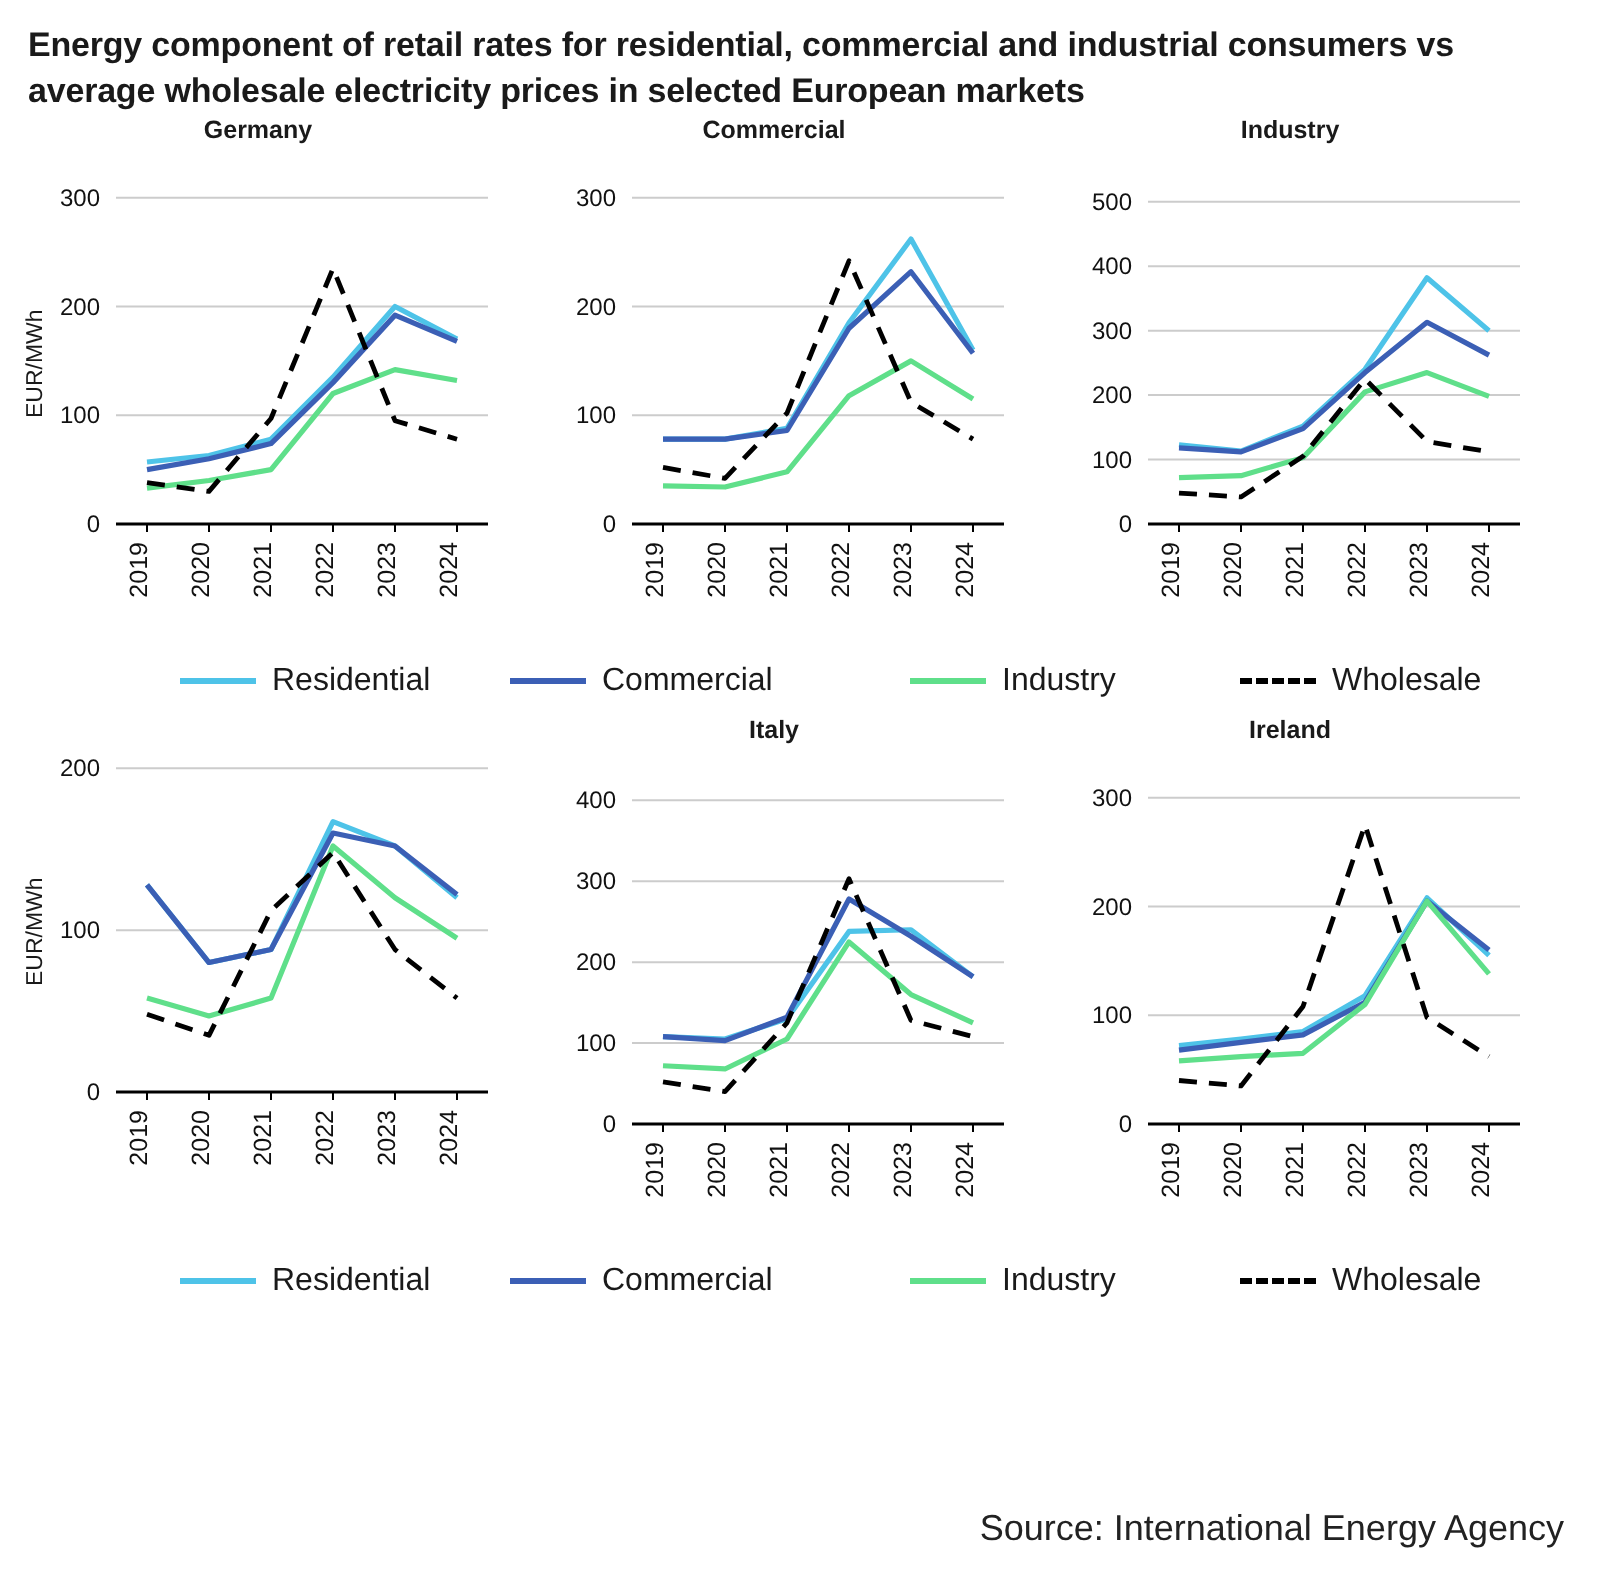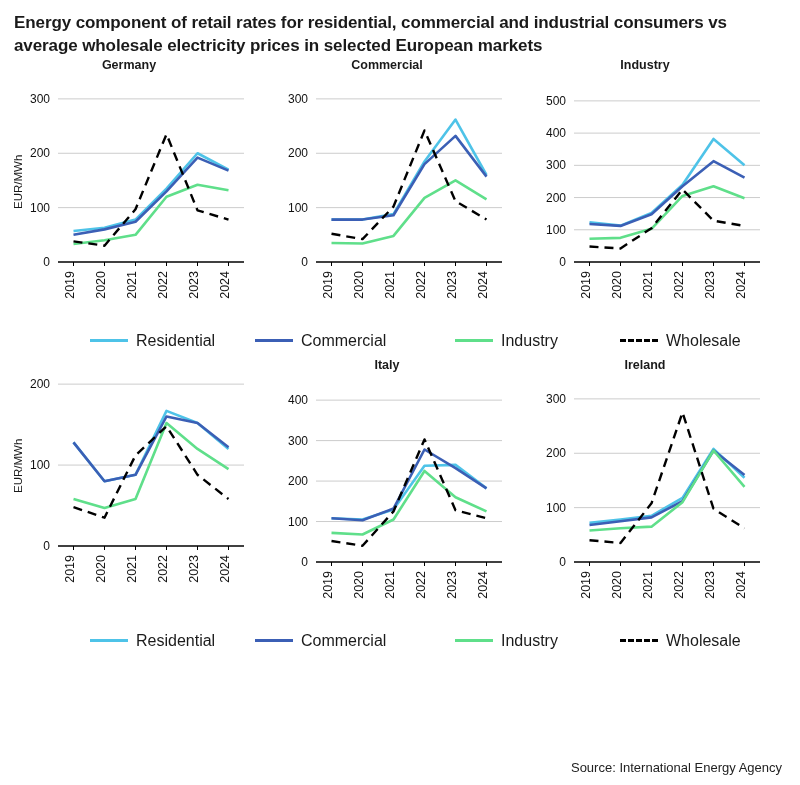--- a/index.html
+++ b/index.html
@@ -63,21 +63,21 @@
     border-top-style: solid;
   }
   .legend-swatch.dashed {
     border-top-style: dashed;
     border-top-width: 3px;
   }
   #source {
     position: absolute;
     right: 18px;
     bottom: 10px;
-    font-size: 13px;
+    font-size: 18px;
     color: #222;
   }
   svg text {
     font-family: "Liberation Sans", sans-serif;
   }
 </style>
 </head>
 <body>
 
 <div id="title">Energy component of retail rates for residential, commercial and industrial consumers vs average wholesale electricity prices in selected European markets</div>

